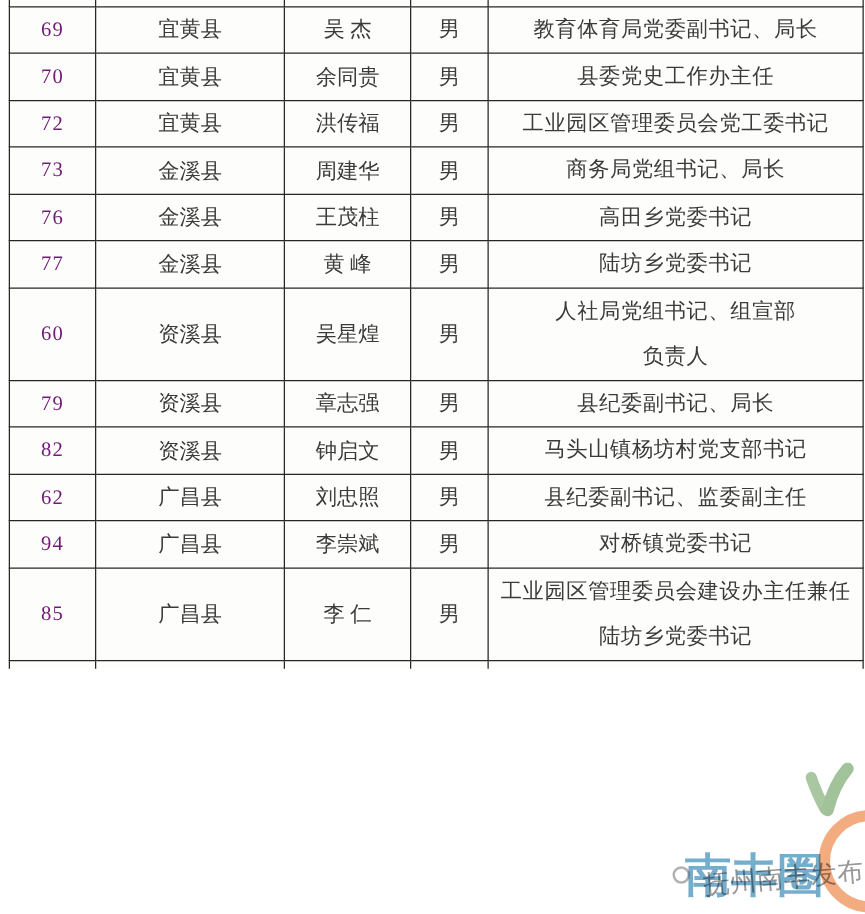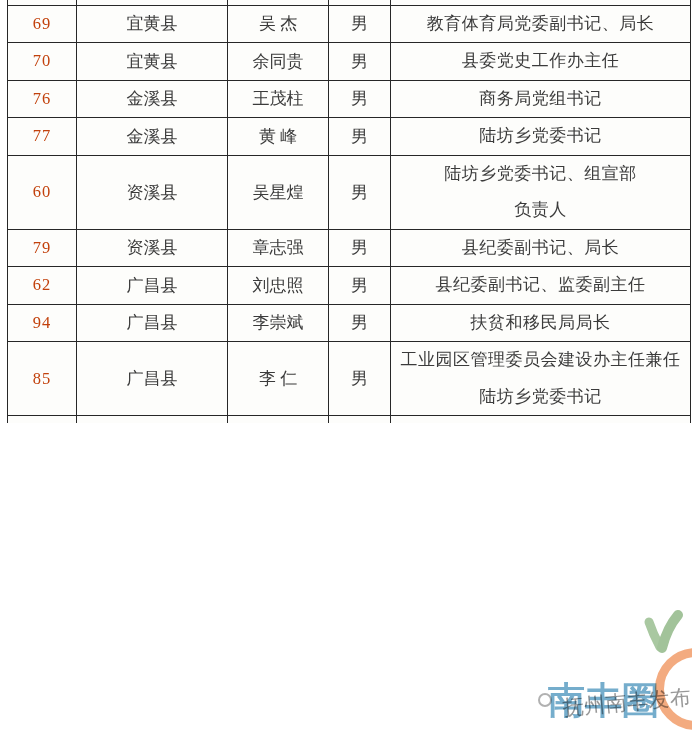--- a/index.html
+++ b/index.html
@@ -22,21 +22,21 @@
   col.c-county { width:151px; }
   col.c-name { width:101px; }
   col.c-gender { width:62px; }
   col.c-pos { width:300px; }
 
   tr.r td { height:36.5px; }
   tr.tall td { height:73px; }
   tr.partial-top td { height:5px; border-top:none; }
   tr.partial-bottom td { height:7px; border-bottom:none; }
 
-  td.seq { font-size:16.5px; color:#c2410c; letter-spacing:1px; }
+  td.seq { font-size:16.5px; color:#701a75; letter-spacing:1px; }
   .pos-line { line-height:36.5px; height:36.5px; letter-spacing:0.5px; }
 
   
   .watermark { position:absolute; inset:0; pointer-events:none; }
   .wm-ring {
     position:absolute; left:655px; top:648px;
     width:82px; height:82px; border-radius:50%;
     border:9px solid rgba(242,164,117,0.92);
     mix-blend-mode:multiply;
   }
@@ -95,72 +95,99 @@
         <tr class="r">
       <td class="seq">70</td>
       <td>宜黄县</td>
       <td>余同贵</td>
       <td>男</td>
       <td>
             <div class="pos-line">县委党史工作办主任</div>
           </td>
     </tr>
         <tr class="r">
+      <td class="seq">72</td>
+      <td>宜黄县</td>
+      <td>洪传福</td>
+      <td>男</td>
+      <td>
+            <div class="pos-line">工业园区管理委员会党工委书记</div>
+          </td>
+    </tr>
+        <tr class="r">
+      <td class="seq">73</td>
+      <td>金溪县</td>
+      <td>周建华</td>
+      <td>男</td>
+      <td>
+            <div class="pos-line">商务局党组书记、局长</div>
+          </td>
+    </tr>
+        <tr class="r">
       <td class="seq">76</td>
       <td>金溪县</td>
       <td>王茂柱</td>
       <td>男</td>
       <td>
-            <div class="pos-line">商务局党组书记</div>
+            <div class="pos-line">高田乡党委书记</div>
           </td>
     </tr>
         <tr class="r">
       <td class="seq">77</td>
       <td>金溪县</td>
       <td>黄 峰</td>
       <td>男</td>
       <td>
             <div class="pos-line">陆坊乡党委书记</div>
           </td>
     </tr>
         <tr class="tall">
       <td class="seq">60</td>
       <td>资溪县</td>
       <td>吴星煌</td>
       <td>男</td>
       <td>
-            <div class="pos-line">陆坊乡党委书记、组宣部</div>
+            <div class="pos-line">人社局党组书记、组宣部</div>
             <div class="pos-line">负责人</div>
           </td>
     </tr>
         <tr class="r">
       <td class="seq">79</td>
       <td>资溪县</td>
       <td>章志强</td>
       <td>男</td>
       <td>
             <div class="pos-line">县纪委副书记、局长</div>
           </td>
     </tr>
         <tr class="r">
+      <td class="seq">82</td>
+      <td>资溪县</td>
+      <td>钟启文</td>
+      <td>男</td>
+      <td>
+            <div class="pos-line">马头山镇杨坊村党支部书记</div>
+          </td>
+    </tr>
+        <tr class="r">
       <td class="seq">62</td>
       <td>广昌县</td>
       <td>刘忠照</td>
       <td>男</td>
       <td>
             <div class="pos-line">县纪委副书记、监委副主任</div>
           </td>
     </tr>
         <tr class="r">
       <td class="seq">94</td>
       <td>广昌县</td>
       <td>李崇斌</td>
       <td>男</td>
       <td>
-            <div class="pos-line">扶贫和移民局局长</div>
+            <div class="pos-line">对桥镇党委书记</div>
           </td>
     </tr>
         <tr class="tall">
       <td class="seq">85</td>
       <td>广昌县</td>
       <td>李 仁</td>
       <td>男</td>
       <td>
             <div class="pos-line">工业园区管理委员会建设办主任兼任</div>
             <div class="pos-line">陆坊乡党委书记</div>

